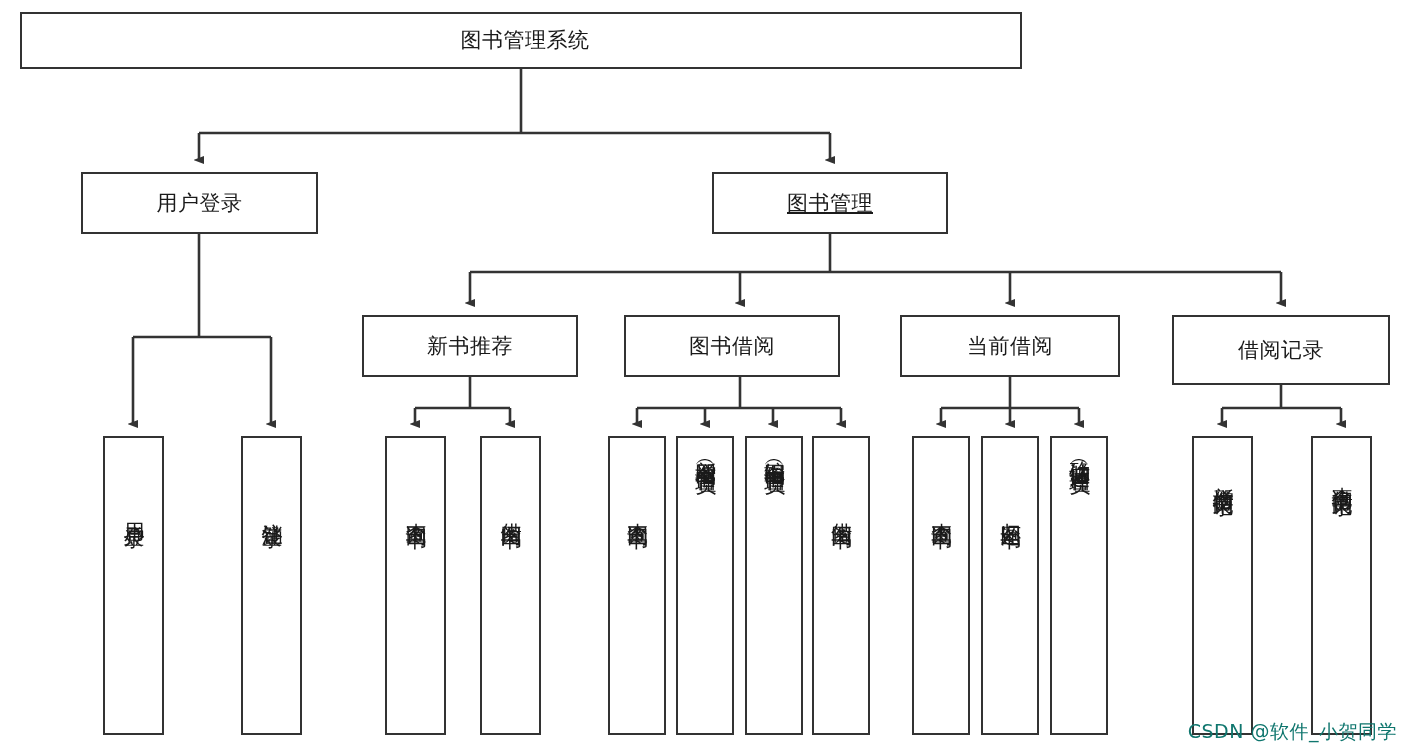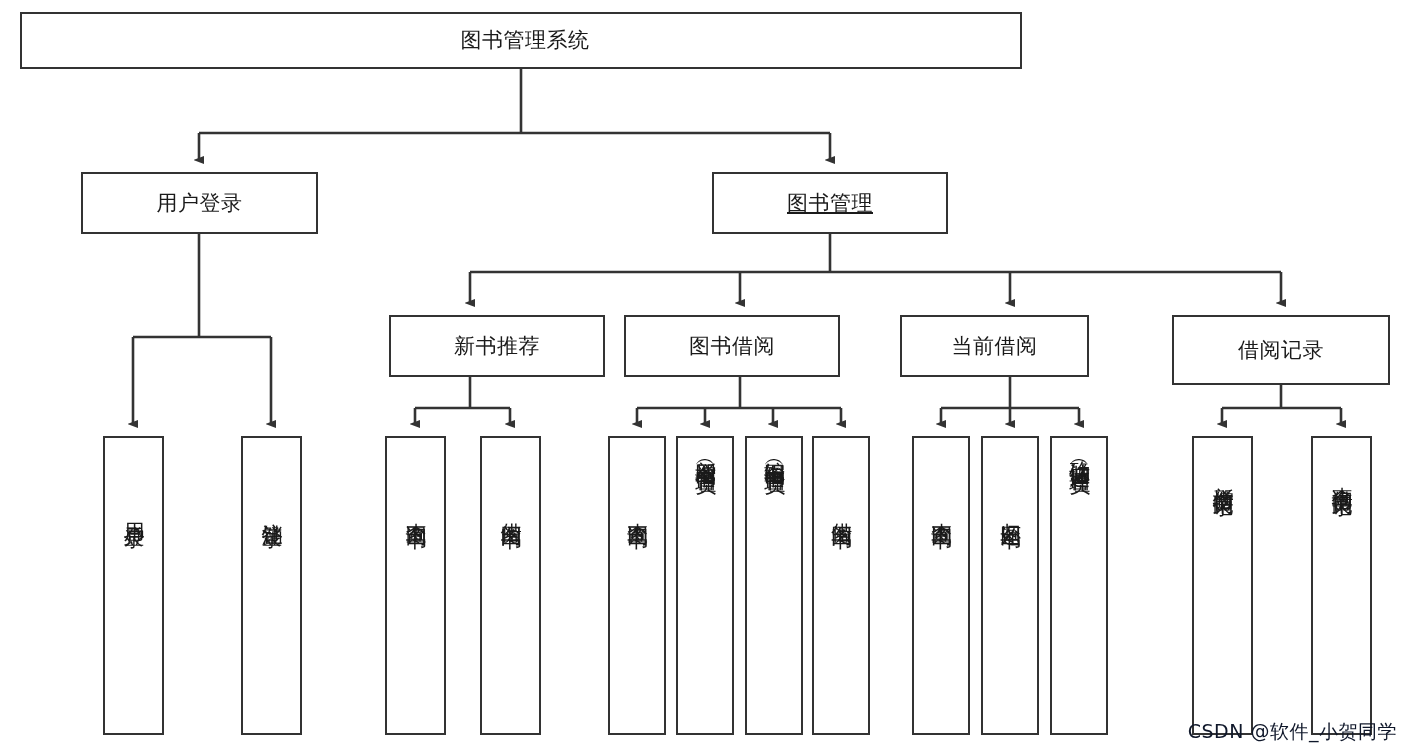--- a/index.html
+++ b/index.html
@@ -55,21 +55,21 @@
     line-height: 1.32;
     letter-spacing: 2px;
     white-space: nowrap;
     text-align: center;
   }
   .watermark {
     position: absolute;
     right: 8px;
     bottom: 2px;
     font-size: 19px;
-    color: #0f172a;
+    color: #0f766e;
     font-family: "DejaVu Sans", "Liberation Sans", sans-serif;
     white-space: nowrap;
     letter-spacing: 0.5px;
   }
 </style>
 </head>
 <body>
 
 <div id="diagram-root">
 
@@ -127,27 +127,27 @@
     <span class="label">图书管理系统</span>
   </div>
 
   <div class="node" style="left:81px; top:172px; width:237px; height:62px;">
     <span class="label">用户登录</span>
   </div>
   <div class="node" style="left:712px; top:172px; width:236px; height:62px;text-decoration:underline;">
     <span class="label">图书管理</span>
   </div>
 
-  <div class="node" style="left:362px; top:315px; width:216px; height:62px;margin-left:27px;">
+  <div class="node" style="left:362px; top:315px; width:216px; height:62px;">
     <span class="label">新书推荐</span>
   </div>
   <div class="node" style="left:624px; top:315px; width:216px; height:62px;">
     <span class="label">图书借阅</span>
   </div>
-  <div class="node" style="left:900px; top:315px; width:189px; height:62px;">
+  <div class="node" style="left:900px; top:315px; width:220px; height:62px;">
     <span class="label">当前借阅</span>
   </div>
   <div class="node" style="left:1172px; top:315px; width:218px; height:70px;">
     <span class="label">借阅记录</span>
   </div>
 
   <div class="node vertical" style="left:103px; top:436px; width:61px; height:299px; padding-top:68px;">
     <span class="label">用户登录</span>
   </div>
   <div class="node vertical" style="left:241px; top:436px; width:61px; height:299px; padding-top:68px;">

